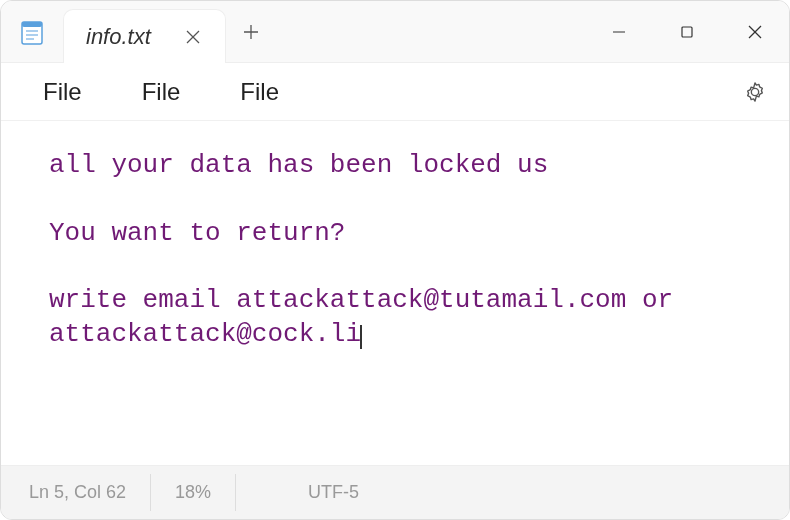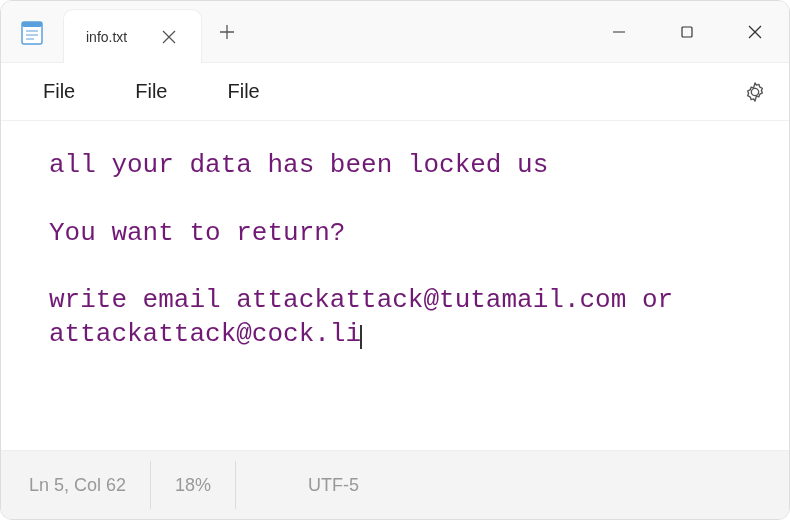--- a/index.html
+++ b/index.html
@@ -33,22 +33,23 @@
       border-top-left-radius: 10px;
       border-top-right-radius: 10px;
       margin-top: 8px;
       padding: 0 18px 0 22px;
       gap: 28px;
       border: 1px solid #eee;
       border-bottom: none;
       height: 54px;
     }
     .tab-title {
-      font-size: 14px;
+      font-size: 22px;
       color: #333;
+      font-style: italic;
     }
     .tab-close {
       display: flex;
       align-items: center;
       justify-content: center;
       width: 28px;
       height: 28px;
       cursor: pointer;
     }
     .new-tab {
@@ -73,21 +74,21 @@
     }
     .menubar {
       display: flex;
       align-items: center;
       height: 58px;
       padding: 0 12px;
       background: #fff;
       border-bottom: 1px solid #f0f0f0;
     }
     .menu-item {
-      font-size: 20px;
+      font-size: 24px;
       color: #222;
       padding: 0 30px;
       cursor: pointer;
     }
     .settings-btn {
       margin-left: auto;
       width: 44px;
       height: 44px;
       display: flex;
       align-items: center;
@@ -111,21 +112,21 @@
       height: 24px;
       border-right: 2px solid #333;
       vertical-align: text-bottom;
       margin-left: -1px;
     }
     .statusbar {
       position: absolute;
       bottom: 0;
       left: 0;
       right: 0;
-      height: 69px;
+      height: 54px;
       background: #f4f4f4;
       display: flex;
       align-items: center;
       font-size: 18px;
       color: #999;
       padding: 0 28px;
       border-top: 1px solid #eee;
       margin-top: 40px;
     }
     .status-cell {

